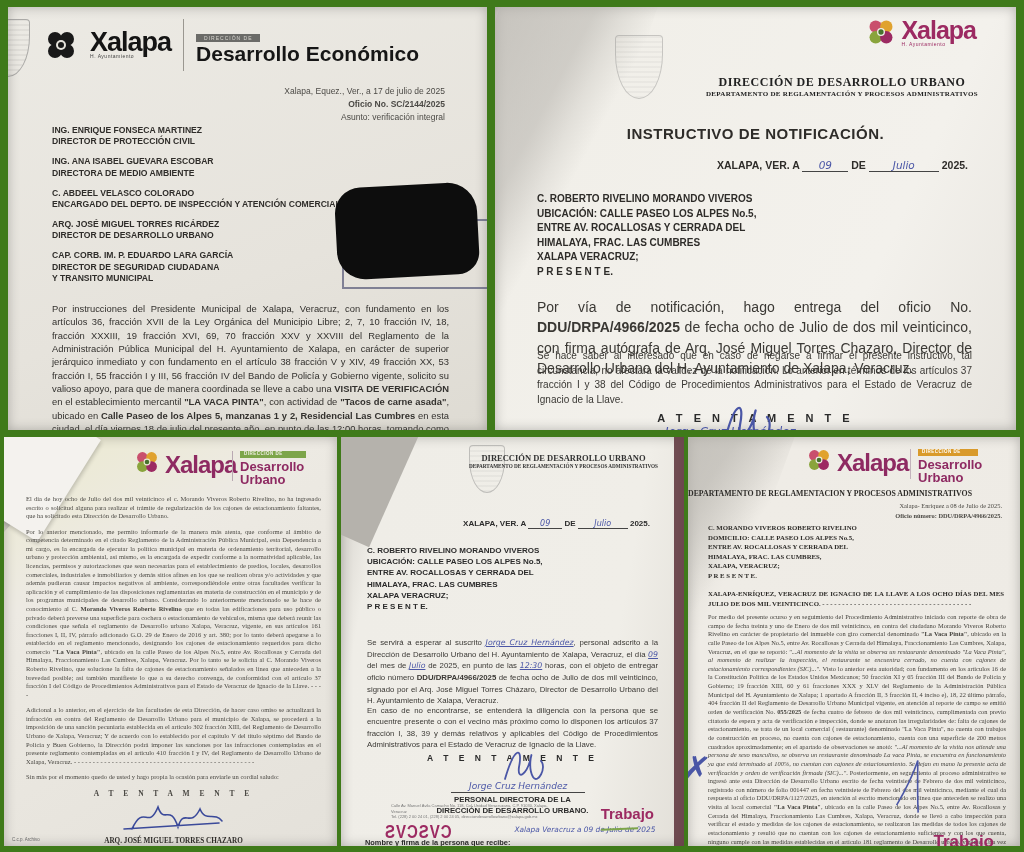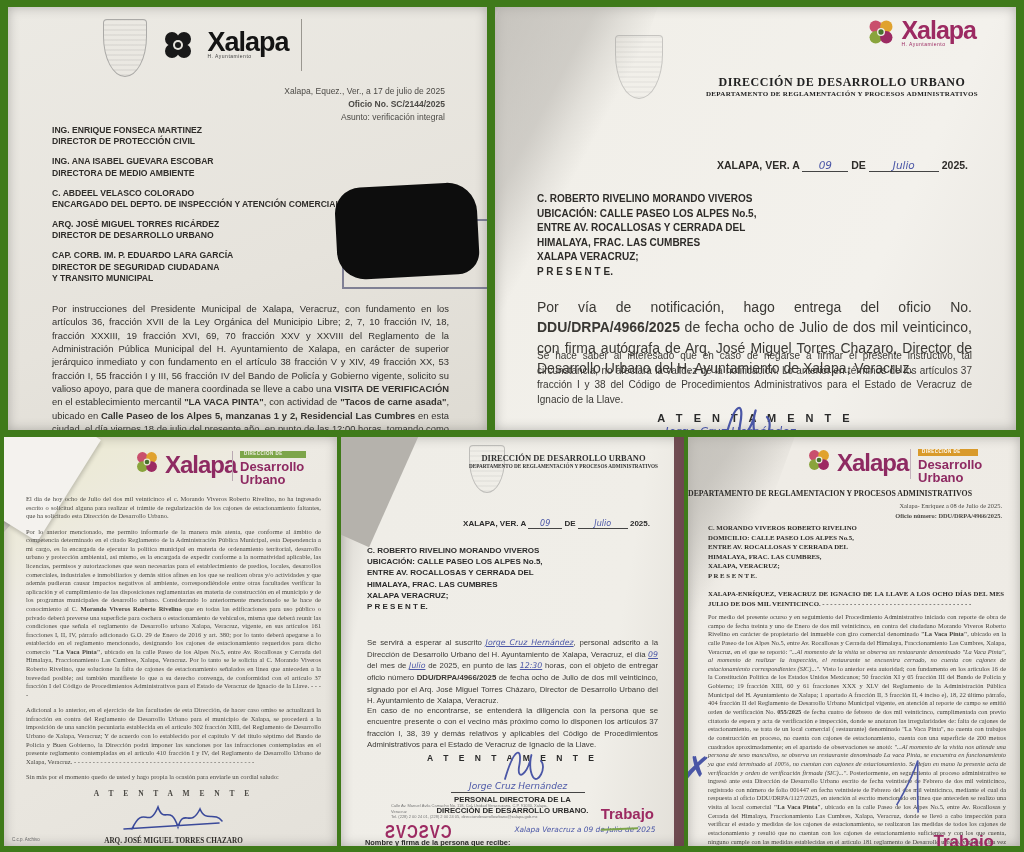--- a/index.html
+++ b/index.html
@@ -131,20 +131,24 @@
         <circle cx="11" cy="23" r="7" fill="#191919"></circle>
           <circle cx="23" cy="23" r="7" fill="#191919"></circle>
         <circle cx="17" cy="17" r="5" fill="#e6e3dc"></circle>
           <circle cx="17" cy="17" r="3" fill="#191919"></circle>
       </svg>
       <div>
         <div class="xalword" style="font-size:27px;color:#141414;">Xalapa</div>
         <div class="xalsub" style="color:#444;">H. Ayuntamiento</div>
       </div>
       <div class="a-divider"></div>
+      <div>
+        <span class="a-deptlabel">DIRECCIÓN DE</span>
+        <div class="a-dept">Desarrollo Económico</div>
+      </div>
     </div>
   </div>
   <div class="a-dates">
     <div>Xalapa, Equez., Ver., a 17 de julio de 2025</div>
     <div class="bold">Oficio No. SC/2144/2025</div>
     <div>Asunto: verificación integral</div>
   </div>
   <div class="a-recips">
     <div class="a-recip">
         <div>ING. ENRIQUE FONSECA MARTINEZ</div>
@@ -187,20 +191,21 @@
     </svg>
     <div>
       <div class="xalword" style="font-size:25px;color:#9c2a62;">Xalapa</div>
       <div class="xalsub" style="color:#9c2a62;">H. Ayuntamiento</div>
     </div>
   </div>
   <div class="b-dir">
     <div class="l1">DIRECCIÓN DE DESARROLLO URBANO</div>
     <div class="l2">DEPARTAMENTO DE REGLAMENTACIÓN Y PROCESOS ADMINISTRATIVOS</div>
   </div>
+  <div class="b-title">INSTRUCTIVO DE NOTIFICACIÓN.</div>
   <div class="b-date">
     <span>XALAPA, VER. A</span>
     <span class="slot hand">09</span>
     <span>DE</span>
     <span class="slot hand" style="min-width:70px;">Julio</span>
     <span>2025.</span>
   </div>
   <div class="b-recips">
     <div>C. ROBERTO RIVELINO MORANDO VIVEROS</div>
     <div>UBICACIÓN: CALLE PASEO LOS ALPES No.5,</div>

